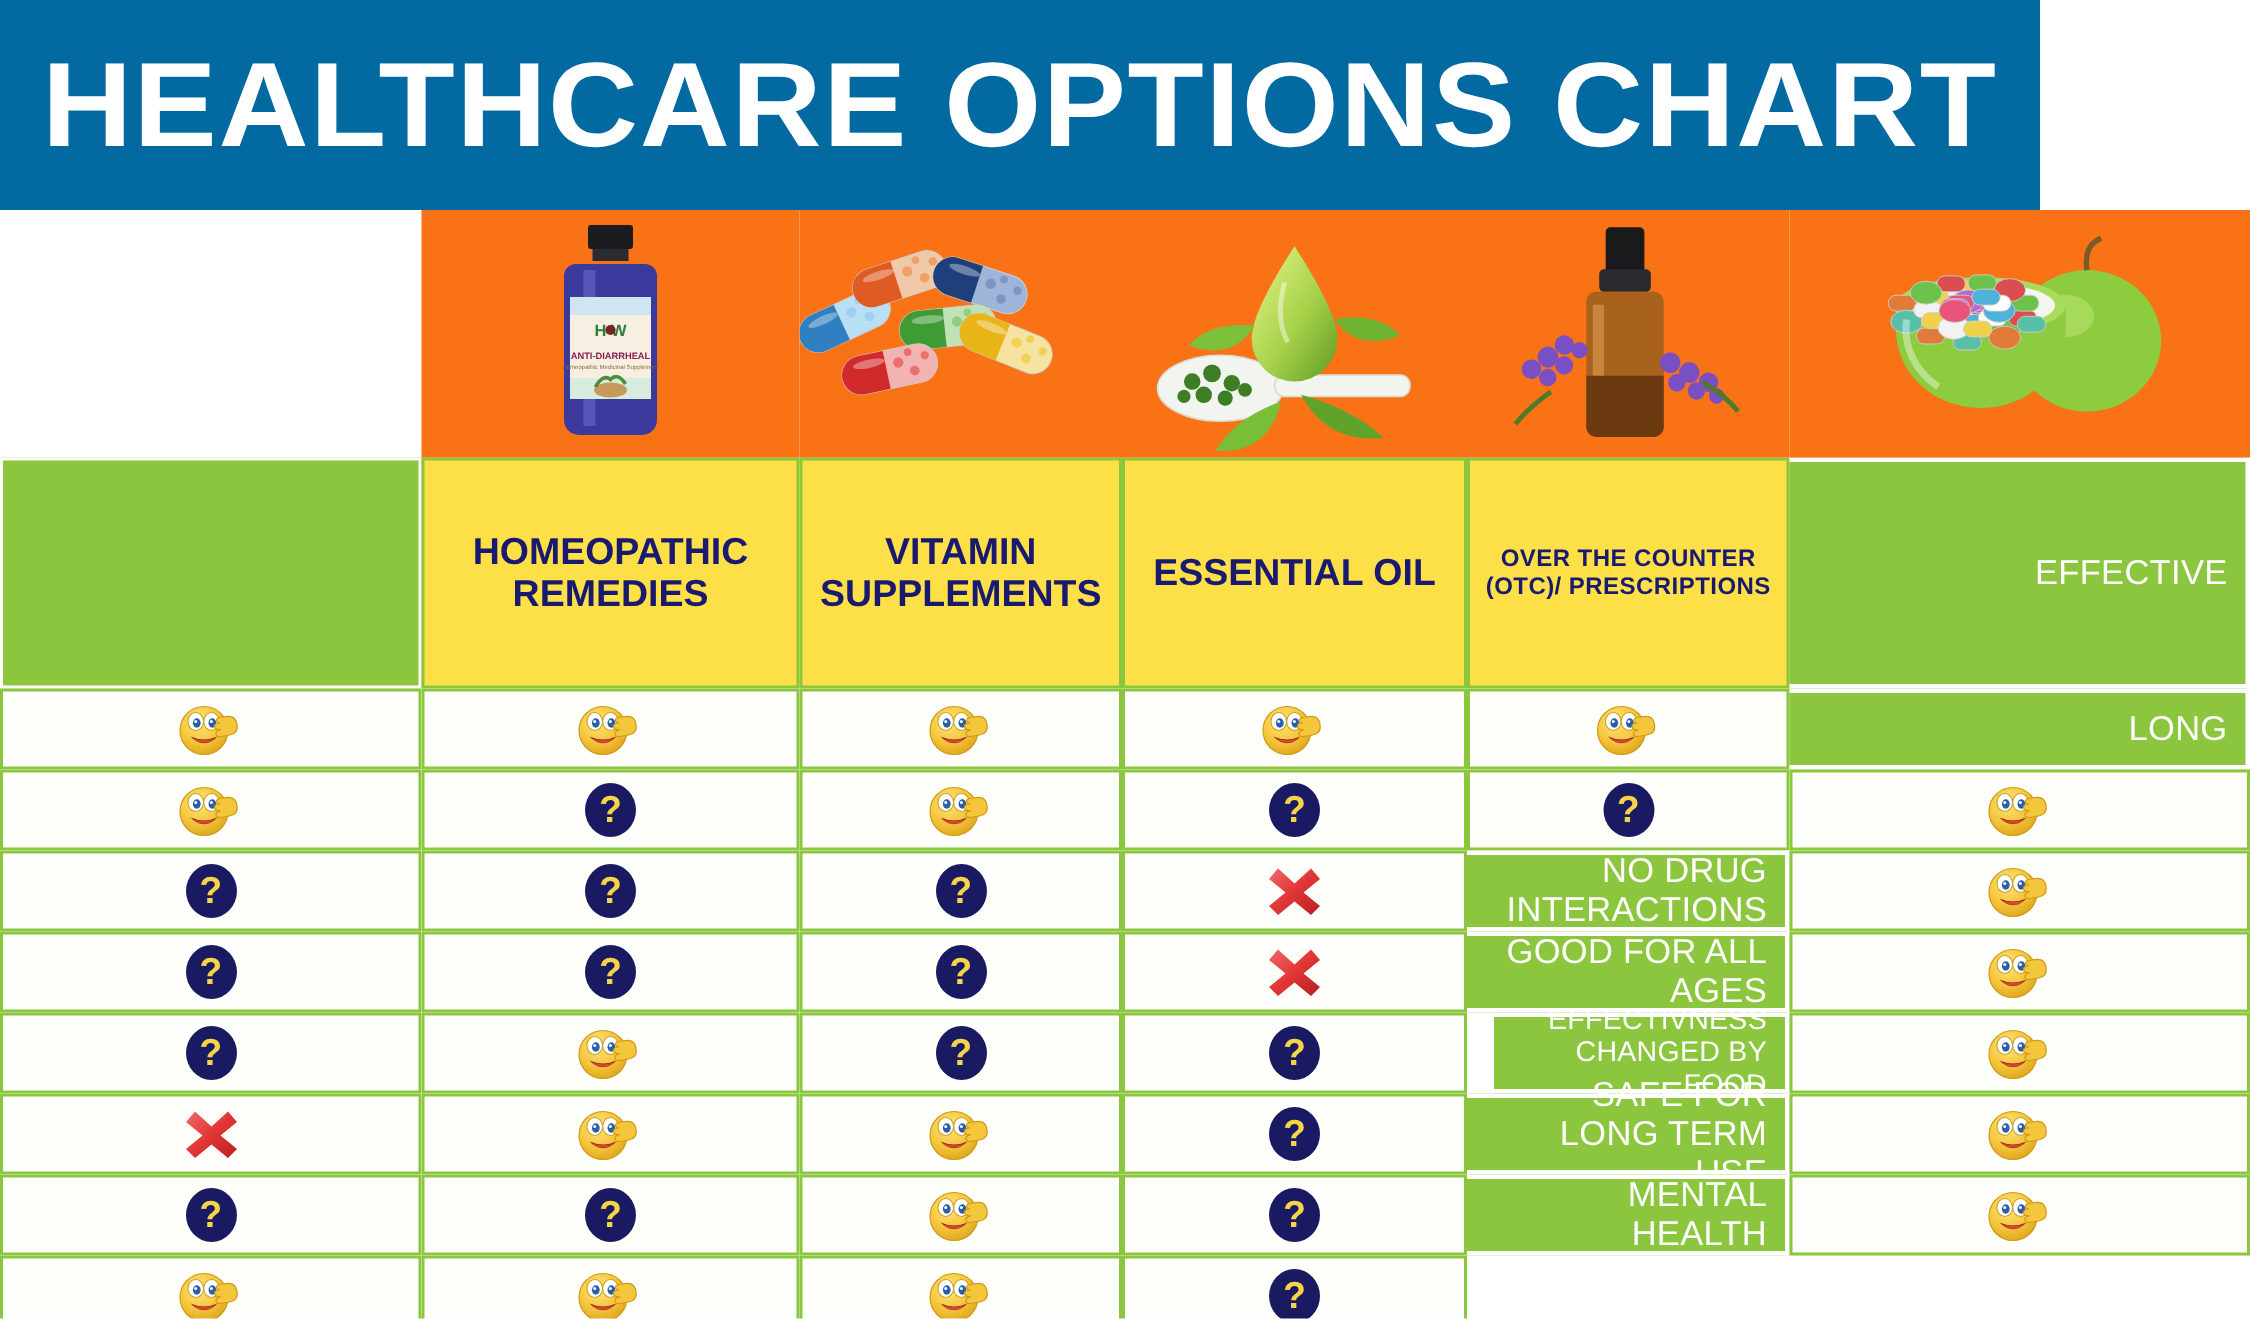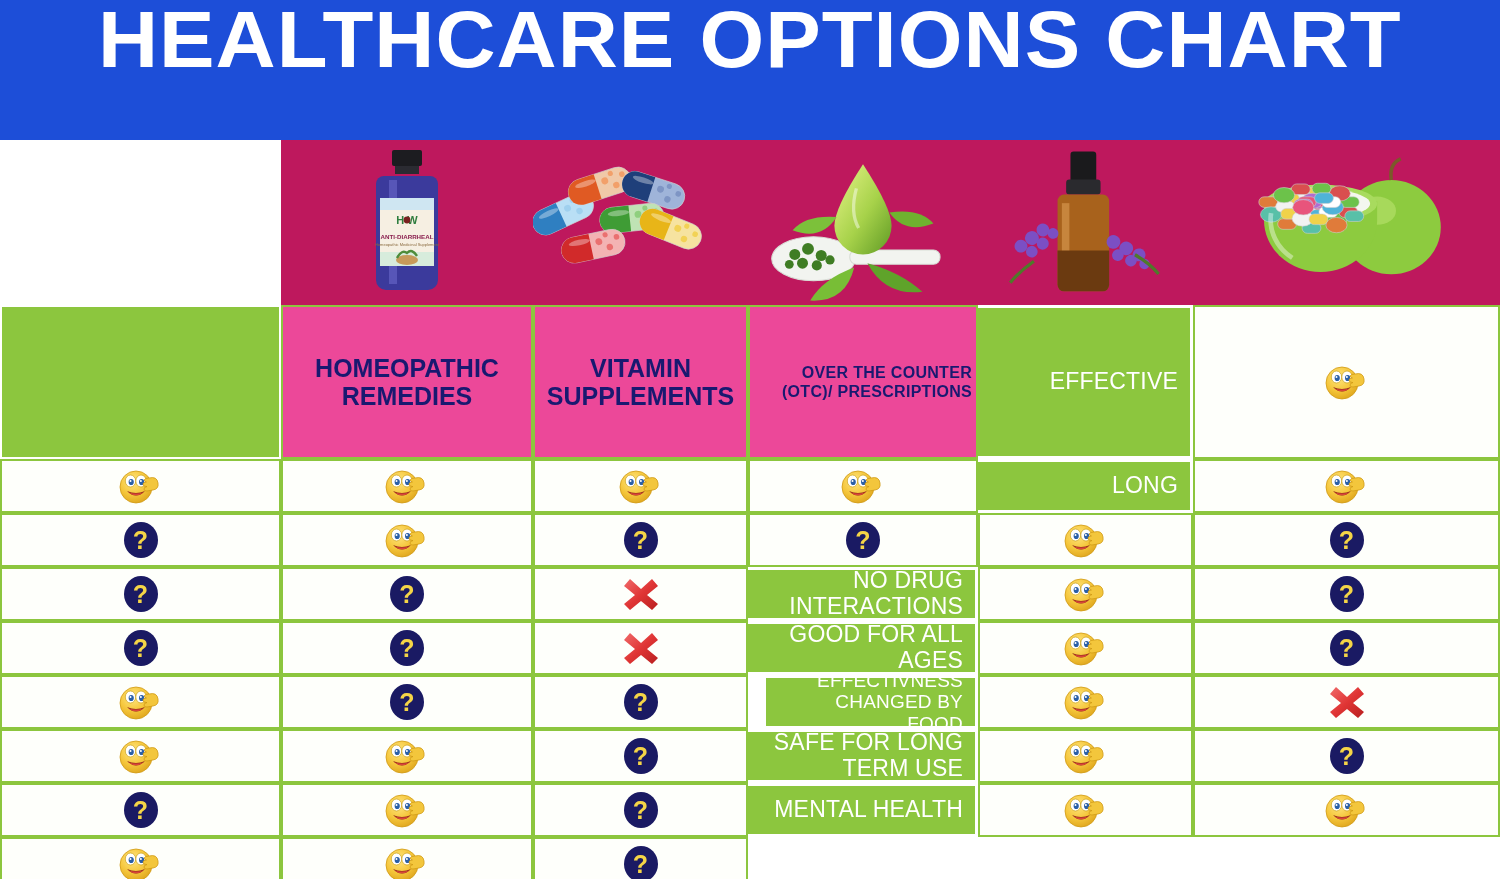--- a/index.html
+++ b/index.html
@@ -9,25 +9,25 @@
   }
   body {
     width: 1500px;
     height: 879px;
     font-family: "Liberation Sans", sans-serif;
     overflow: hidden;
   }
 
   
   .title-banner {
-    width: 1500px;
+    width: 1360px;
     height: 140px;
-    background: #1d4ed8;
+    background: #0369a1;
     display: flex;
-    align-items: flex-start;
+    align-items: center;
     justify-content: center;
     box-sizing: border-box;
   }
   .title-text {
     color: #ffffff;
     font-family: "Liberation Sans Narrow", "Liberation Sans", sans-serif;
     font-size: 80px;
     font-weight: bold;
     letter-spacing: 1px;
     line-height: 1;
@@ -46,21 +46,21 @@
   .grid {
     display: grid;
     grid-template-columns: 281px 252px 215px 230px 215px 307px;
     grid-template-rows: 165px 154px 54px 54px 54px 54px 54px 54px 54px 54px;
     width: 1500px;
     box-sizing: border-box;
   }
 
   
   .img-cell {
-    background: #be185d;
+    background: #f97316;
     position: relative;
     display: flex;
     align-items: flex-end;
     justify-content: center;
     overflow: hidden;
   }
   .img-spacer { background: #ffffff; }
 
   .product-art {
     position: relative;
@@ -68,34 +68,34 @@
     height: 100%;
   }
 
   
   .hdr-corner {
     background: #8CC63E;
     border: 2px solid #ffffff;
     box-sizing: border-box;
   }
   .hdr {
-    background: #ec4899;
+    background: #fde047;
     border: 2px solid #8CC63E;
     box-sizing: border-box;
     display: flex;
     align-items: center;
     justify-content: center;
     text-align: center;
     color: #191970;
     font-weight: bold;
     font-size: 25px;
     line-height: 1.12;
     padding: 2px 4px;
   }
-  .hdr.small { font-size: 16px; letter-spacing: 0.3px; line-height: 1.2; text-align: right; }
+  .hdr.small { font-size: 16px; letter-spacing: 0.3px; line-height: 1.2; }
 
   
   .rowlabel {
     background: #8CC63E;
     border-top: 3px solid #ffffff;
     border-bottom: 3px solid #ffffff;
     border-right: 3px solid #ffffff;
     box-sizing: border-box;
     display: flex;
     align-items: center;
@@ -328,20 +328,21 @@
             <ellipse cx="53.3" cy="57.1" rx="9" ry="6.5" fill="#e8547c" stroke="#cfcfcf" stroke-width="0.5"></ellipse>
             <rect x="62.9" y="44.8" width="16" height="9" rx="4.5" fill="#4fb3d9" stroke="#cfcfcf" stroke-width="0.5"></rect>
             <rect x="58.2" y="62.8" width="16" height="9" rx="4.5" fill="#f0d24a" stroke="#cfcfcf" stroke-width="0.5"></rect>
             <ellipse cx="37.0" cy="46.8" rx="9" ry="6.5" fill="#6cc24a" stroke="#cfcfcf" stroke-width="0.5"></ellipse>
     <path d="M26 62 a44 40 0 0 0 18 38" stroke="#ffffff" stroke-width="4" opacity="0.4" fill="none"></path>
   </svg></div>
       </div>
       <div class="hdr-corner"></div>
       <div class="hdr ">HOMEOPATHIC REMEDIES</div>
       <div class="hdr ">VITAMIN SUPPLEMENTS</div>
+      <div class="hdr ">ESSENTIAL OIL</div>
       <div class="hdr small">OVER THE COUNTER (OTC)/ PRESCRIPTIONS</div>
       <div class="rowlabel ">EFFECTIVE</div>
       <div class="cell">
         <span class="icon-wrap">
     <svg viewBox="0 0 46 40">
       <defs>
         <radialGradient id="sg" cx="40%" cy="32%" r="70%">
           <stop offset="0%" stop-color="#ffe680"></stop>
           <stop offset="60%" stop-color="#f5c63b"></stop>
           <stop offset="100%" stop-color="#e0a81f"></stop>

